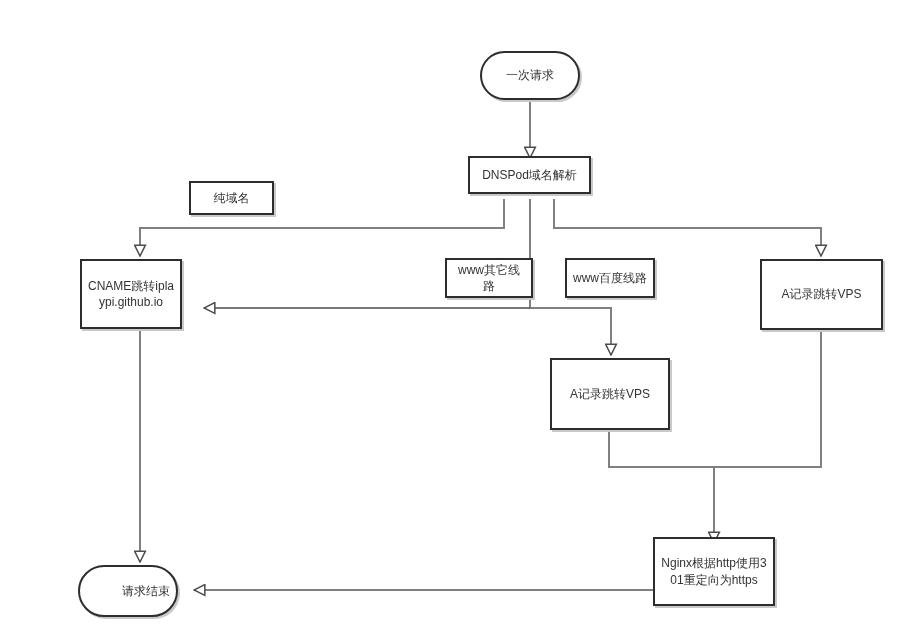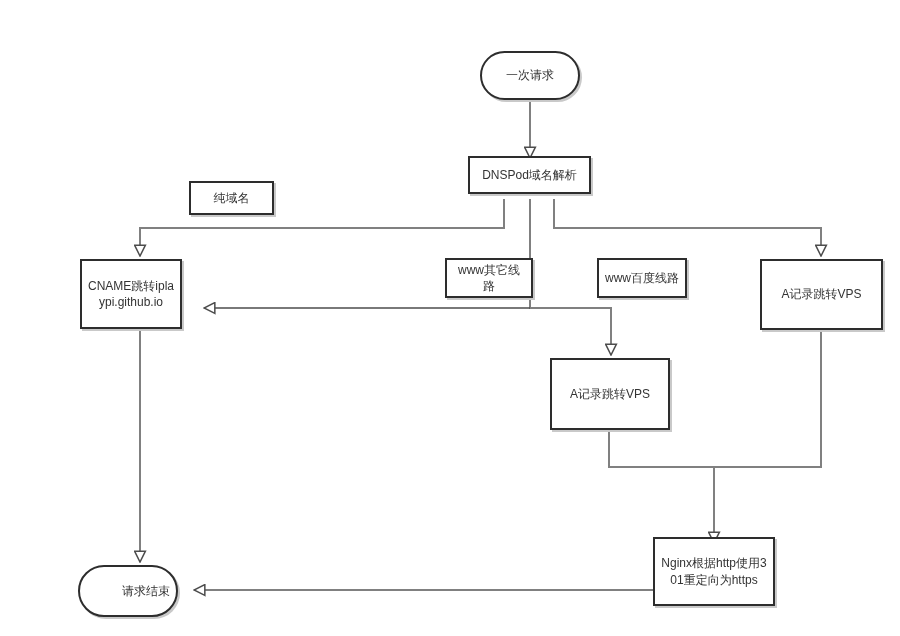--- a/index.html
+++ b/index.html
@@ -25,21 +25,21 @@
     box-shadow:2px 2px 0 #c9c9c9;
   }
   .terminator{border-radius:26px;}
   
   #n-start      {left:480px;top:51px;  width:100px;height:49px;}
   #n-dnspod     {left:468px;top:156px; width:123px;height:38px;}
   #n-label-pure {left:189px;top:181px; width:85px; height:34px;}
   #n-label-blog {left:713px;top:180px; width:94px; height:35px;}
   #n-cname      {left:80px; top:259px; width:102px;height:70px;}
   #n-label-www-other{left:445px;top:258px;width:88px;height:40px;}
-  #n-label-www-baidu{left:565px;top:258px;width:90px;height:40px;margin-left:32px;}
+  #n-label-www-baidu{left:565px;top:258px;width:90px;height:40px;}
   #n-vps-mid    {left:550px;top:358px; width:120px;height:72px;}
   #n-vps-right  {left:760px;top:259px; width:123px;height:71px;}
   #n-nginx      {left:653px;top:537px; width:122px;height:69px;}
   #n-end        {left:78px; top:565px; width:100px;height:52px;justify-content:flex-end;}
 </style>
 </head>
 <body>
 
 <div class="canvas">
 

